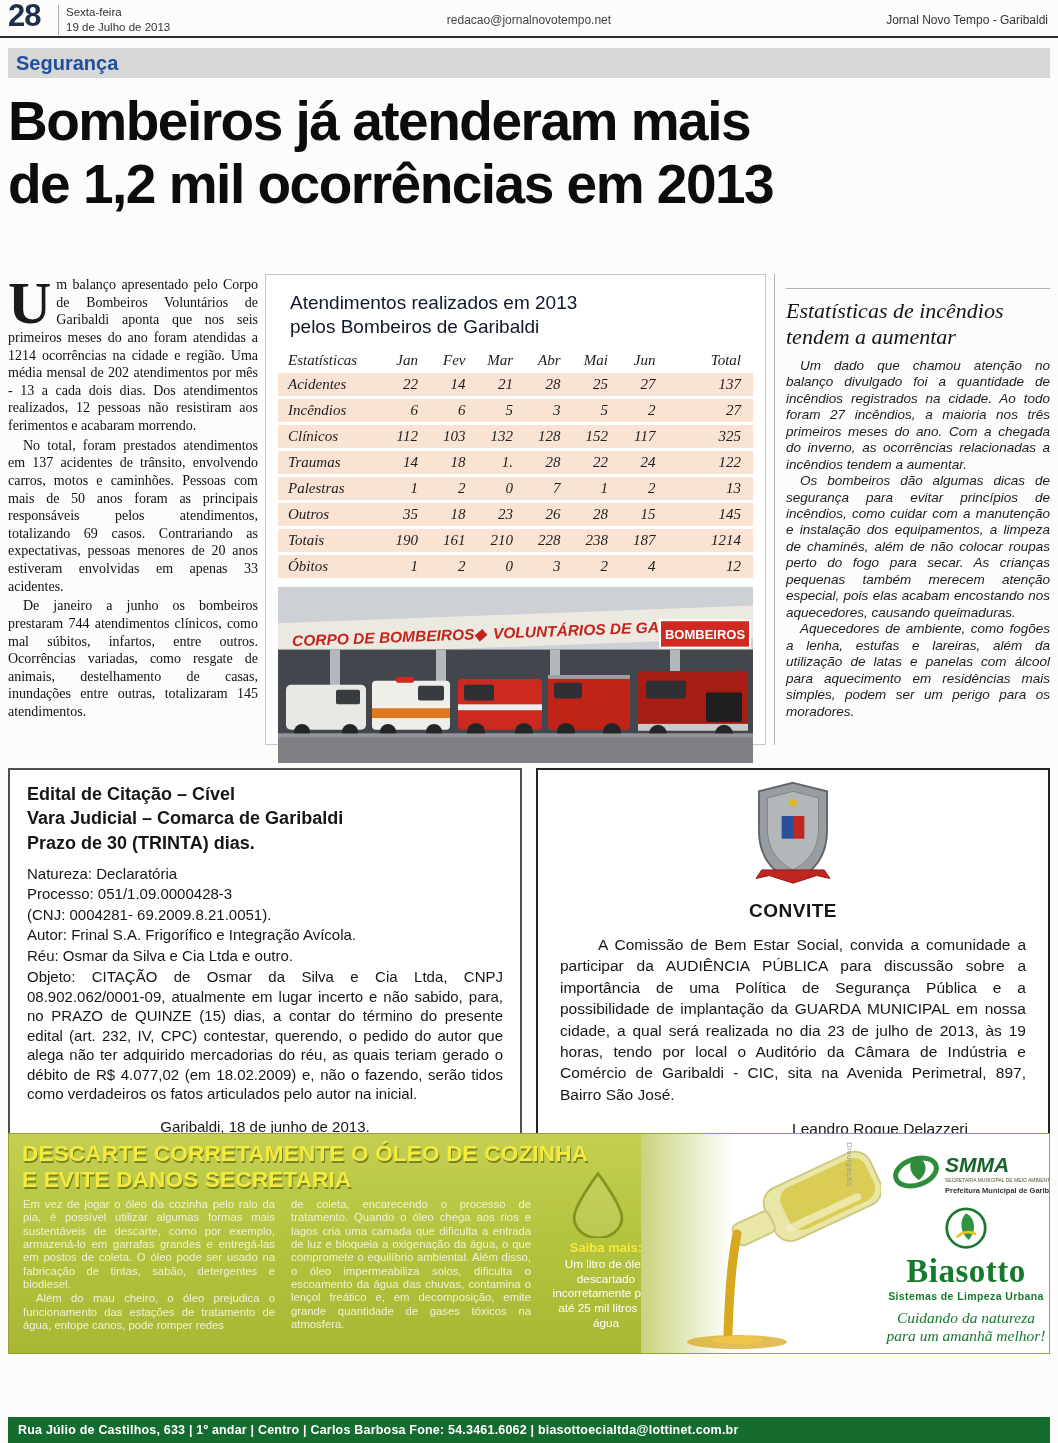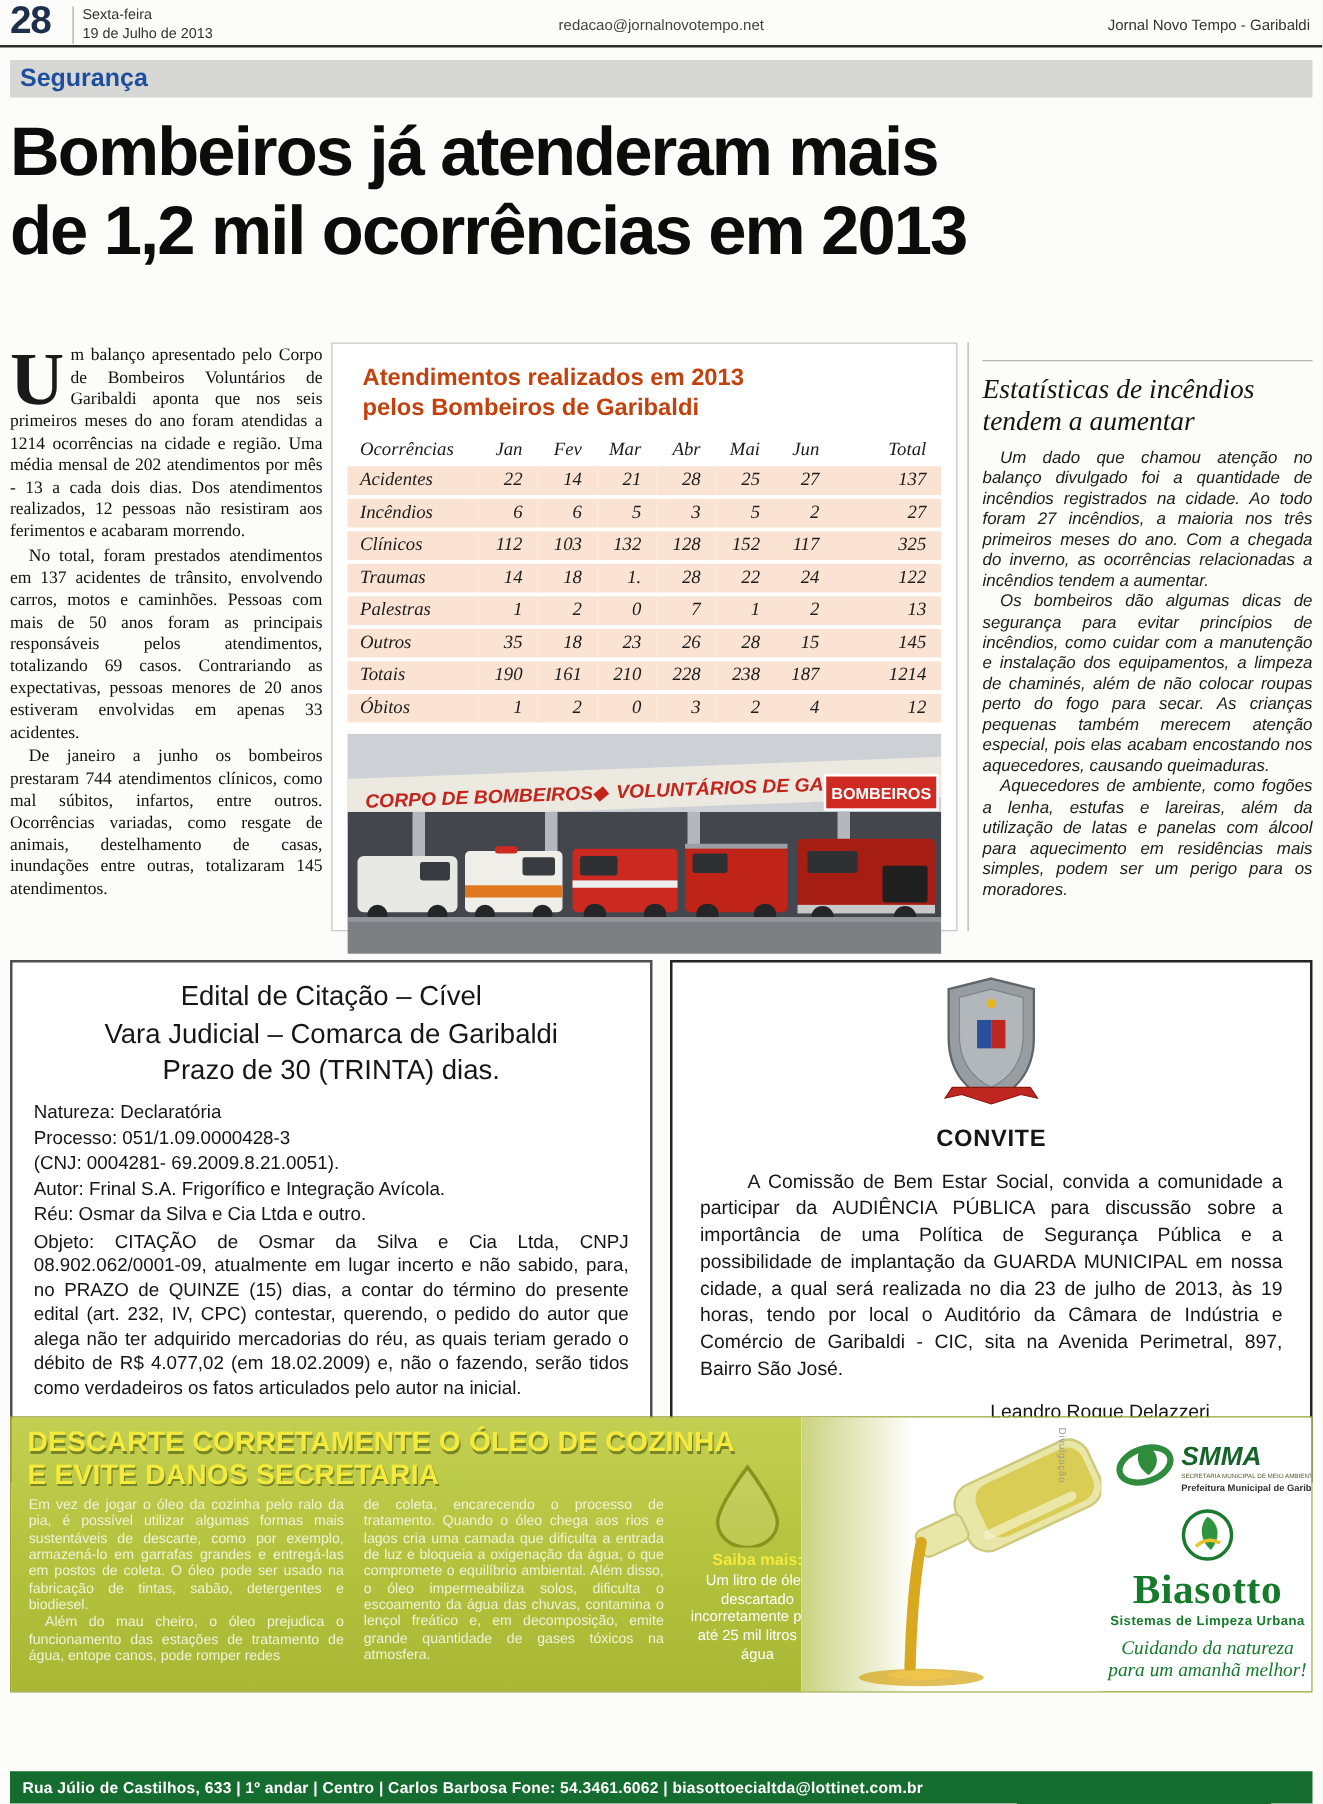--- a/index.html
+++ b/index.html
@@ -22,39 +22,39 @@
   .headline span{display:block}
 
   
   .left-col{position:absolute;left:8px;top:276px;width:250px;font-family:"Liberation Serif",serif;font-size:14px;line-height:1.26;color:#101010;text-align:justify}
   .left-col p{margin:0}
   .left-col p + p{text-indent:15px;margin-top:2px}
   .dropcap{float:left;font-size:60px;line-height:.82;font-weight:bold;margin:3px 5px 0 0;color:#1a1a1a}
 
   
   .stats-panel{position:absolute;left:265px;top:274px;width:501px;height:471px;border:1px solid #c6c6c6;background:#fff;padding:10px 12px}
-  .stats-title{color:#c2410c;font-size:19px;font-weight:bold;line-height:1.28;padding:6px 0 8px 12px}
+  .stats-title{color:#0f172a;font-size:19px;font-weight:normal;line-height:1.28;padding:6px 0 8px 12px}
   table.stats{width:100%;border-collapse:separate;border-spacing:0 3px;font-family:"Liberation Serif",serif;font-style:italic;font-size:15px;color:#1c1c1c;table-layout:fixed}
   table.stats th{font-weight:normal;text-align:right;padding:1px 12px 1px 4px}
   table.stats th.first{text-align:left;padding-left:10px}
   table.stats td{background:#fae3d3;text-align:right;padding:3px 12px 3px 4px}
   table.stats td.first{text-align:left;padding-left:10px}
   .station-photo{display:block;margin-top:6px;width:475px;height:176px}
   .banner-text{font-family:"Liberation Sans",sans-serif;font-style:italic;font-weight:bold;font-size:15.5px;fill:#c3241c}
   .sign-text{font-family:"Liberation Sans",sans-serif;font-weight:bold;font-size:13px;fill:#fff}
 
   
   .vrule{position:absolute;left:774px;top:274px;width:1px;height:471px;background:#b2b2b2}
   .right-col{position:absolute;left:786px;top:288px;width:264px;border-top:1px solid #b2b2b2;padding-top:9px}
   .right-title{font-family:"Liberation Serif",serif;font-style:italic;font-size:22px;line-height:1.2;color:#141414;margin-bottom:7px}
   .right-col p{font-style:italic;font-size:13.5px;line-height:1.22;text-align:justify;text-indent:14px;color:#1c1c1c;margin:0}
 
   
   .edital-box{position:absolute;left:8px;top:768px;width:514px;height:418px;border:2px solid #4f4f4f;background:#fff;padding:12px 17px;font-size:15px;line-height:1.3;color:#161616}
-  .edital-title{text-align:center;font-weight:normal;font-size:22px;line-height:1.35;margin-bottom:9px}
+  .edital-title{text-align:left;font-weight:bold;font-size:18px;line-height:1.35;margin-bottom:9px}
   .edital-box p.line{margin:1px 0}
   .edital-box p.objeto{margin-top:2px;text-align:justify}
   .edital-footer{margin-top:12px;text-align:center;line-height:1.4}
 
   
   .convite-box{position:absolute;left:536px;top:768px;width:514px;height:418px;border:2px solid #242424;background:#fff;padding:8px 22px;color:#161616}
   .crest-wrap{text-align:center;margin-top:2px}
   .convite-title{text-align:center;font-weight:bold;font-size:19px;letter-spacing:.5px;margin:10px 0 12px}
   .convite-body{font-size:15.5px;line-height:1.38;text-align:justify;text-indent:38px}
   .convite-sig{margin-top:14px;margin-left:175px;width:290px;text-align:center;font-size:15.5px;line-height:1.35}
@@ -122,21 +122,21 @@
           <col style="width:10%">
           <col style="width:10%">
           <col style="width:10%">
         <col style="width:10%">
           <col style="width:10%">
           <col style="width:10%">
           <col style="width:18%">
       </colgroup>
       <thead>
           <tr id="stats-head-row">
-            <th class="first">Ocorrências</th>
+            <th class="first">Estatísticas</th>
             <th>Jan</th>
             <th>Fev</th>
             <th>Mar</th>
             <th>Abr</th>
             <th>Mai</th>
             <th>Jun</th>
             <th>Total</th>
           </tr>
         </thead>
       <tbody id="stats-body">

